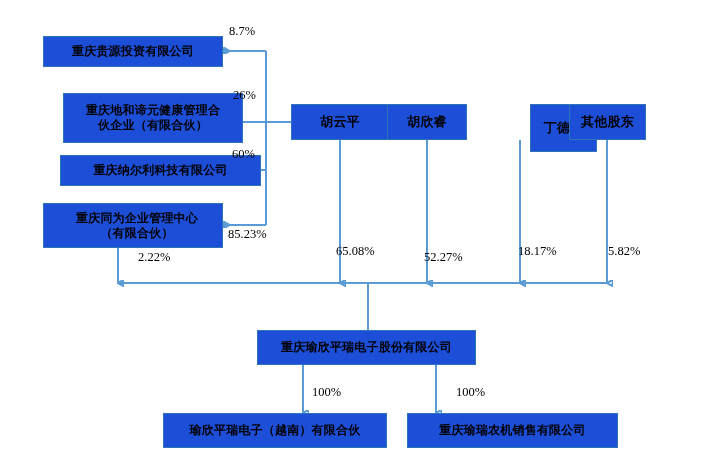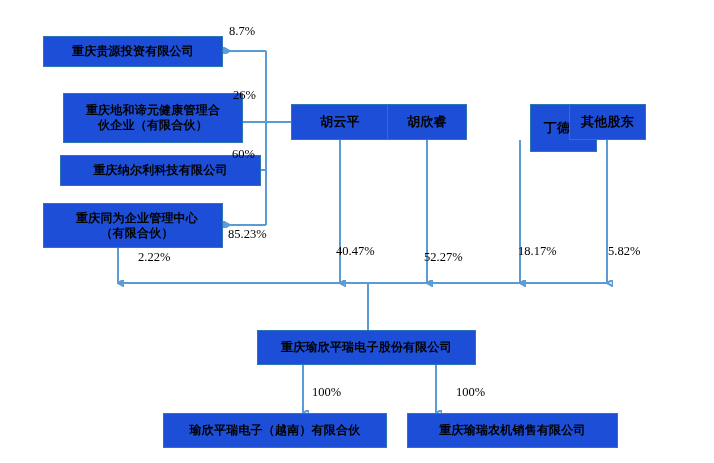--- a/index.html
+++ b/index.html
@@ -159,21 +159,21 @@
   <div class="pct" style="left:229px; top:25px;">8.7%</div>
 
   <div class="pct" style="left:233px; top:89px;">26%</div>
 
   <div class="pct" style="left:232px; top:148px;">60%</div>
 
   <div class="pct" style="left:228px; top:228px;">85.23%</div>
 
   <div class="pct" style="left:138px; top:251px;">2.22%</div>
 
-  <div class="pct" style="left:336px; top:245px;">40.47%</div>
+  <div class="pct" style="left:336px; top:245px;">65.08%</div>
 
   <div class="pct" style="left:424px; top:251px;">52.27%</div>
 
   <div class="pct" style="left:518px; top:245px;">18.17%</div>
 
   <div class="pct" style="left:608px; top:245px;">5.82%</div>
 
   <div class="pct" style="left:312px; top:386px;">100%</div>
 
   <div class="pct" style="left:456px; top:386px;">100%</div>

